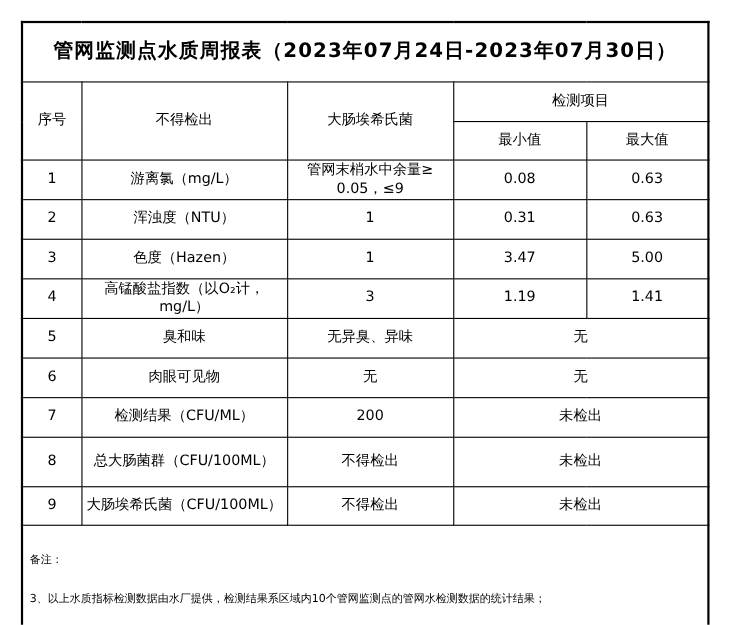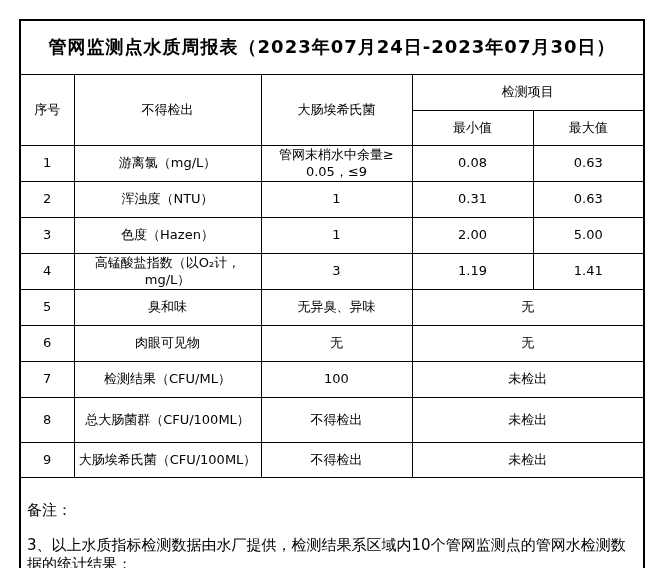--- a/index.html
+++ b/index.html
@@ -25,21 +25,21 @@
   }
   tr.r-head td{height:35px;}
   tr.r-head2 td{height:34px;text-align:center;}
   tr.r-data td{height:35px;}
   tr.r-data8 td{height:44px;}
   tr.r-data9 td{height:34px;}
   tr.r-notes td{
     height:90px;text-align:left;vertical-align:top;
     padding:7px 6px 0 6px;
   }
-  .note-line{font-size:15px;line-height:18.5px;white-space:normal;}
+  .note-line{font-size:10px;line-height:18.5px;white-space:normal;}
 </style>
 </head>
 <body>
 
 <div class="page">
   <table class="report">
     <colgroup>
       <col style="width:54px">
       <col style="width:187px">
       <col style="width:151px">
@@ -75,21 +75,21 @@
       <td>2</td>
       <td>浑浊度（NTU）</td>
       <td>1</td>
       <td>0.31</td>
       <td>0.63</td>
     </tr>
     <tr class="r-data">
       <td>3</td>
       <td>色度（Hazen）</td>
       <td>1</td>
-      <td>2.00</td>
+      <td>3.47</td>
       <td>5.00</td>
     </tr>
     <tr class="r-data">
       <td>4</td>
       <td>高锰酸盐指数（以O₂计，mg/L）</td>
       <td>3</td>
       <td>1.19</td>
       <td>1.41</td>
     </tr>
     <tr class="r-data">
@@ -100,21 +100,21 @@
     </tr>
     <tr class="r-data">
       <td>6</td>
       <td>肉眼可见物</td>
       <td>无</td>
       <td colspan="2">无</td>
     </tr>
     <tr class="r-data">
       <td>7</td>
       <td>检测结果（CFU/ML）</td>
-      <td>100</td>
+      <td>200</td>
       <td colspan="2">未检出</td>
     </tr>
     <tr class="r-data8">
       <td>8</td>
       <td>总大肠菌群（CFU/100ML）</td>
       <td>不得检出</td>
       <td colspan="2">未检出</td>
     </tr>
     <tr class="r-data9">
       <td>9</td>

